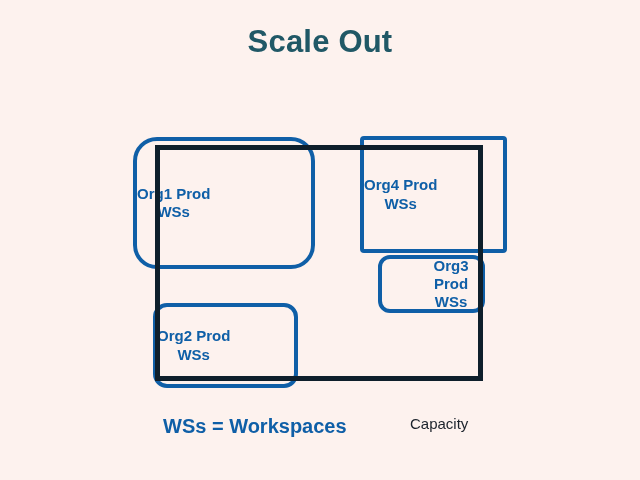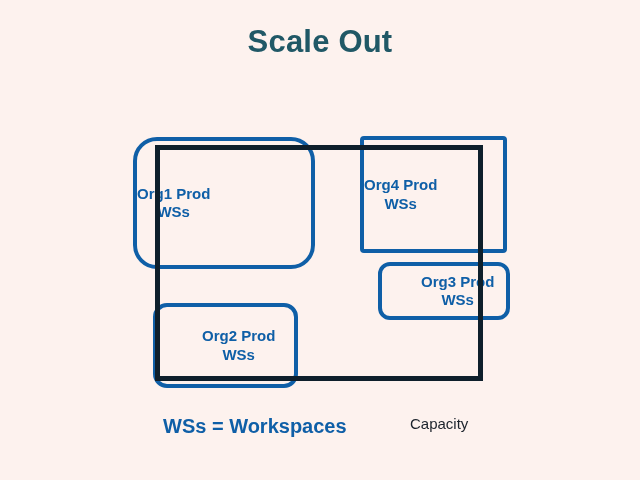--- a/index.html
+++ b/index.html
@@ -53,22 +53,22 @@
     text-align: center;
     font-size: 15px;
     font-weight: 600;
     line-height: 1.22;
     color: var(--org-text, #0f5fa7);
     position: relative;
     z-index: 3;
   }
   .org-box .org-label span { display: block; }
   .org1 { left: 133px; top: 137px; width: 182px; height: 132px; border-radius: 24px; }
-  .org2 { left: 153px; top: 303px; width: 145px; height: 85px;  border-radius: 14px; padding-left: 45px; }
-  .org3 { left: 378px; top: 262px; width: 132px; height: 58px;  border-radius: 12px; padding-left: 39px; }
+  .org2 { left: 153px; top: 303px; width: 145px; height: 85px;  border-radius: 14px; }
+  .org3 { left: 378px; top: 255px; width: 107px; height: 58px;  border-radius: 12px; padding-left: 39px; }
   .org4 { left: 360px; top: 136px; width: 147px; height: 117px; border-radius: 4px; }
   .legend {
     position: absolute;
     left: 163px;
     top: 415px;
     font-size: 20px;
     font-weight: 600;
     color: var(--org-text, #0f5fa7);
     z-index: 3;
   }

